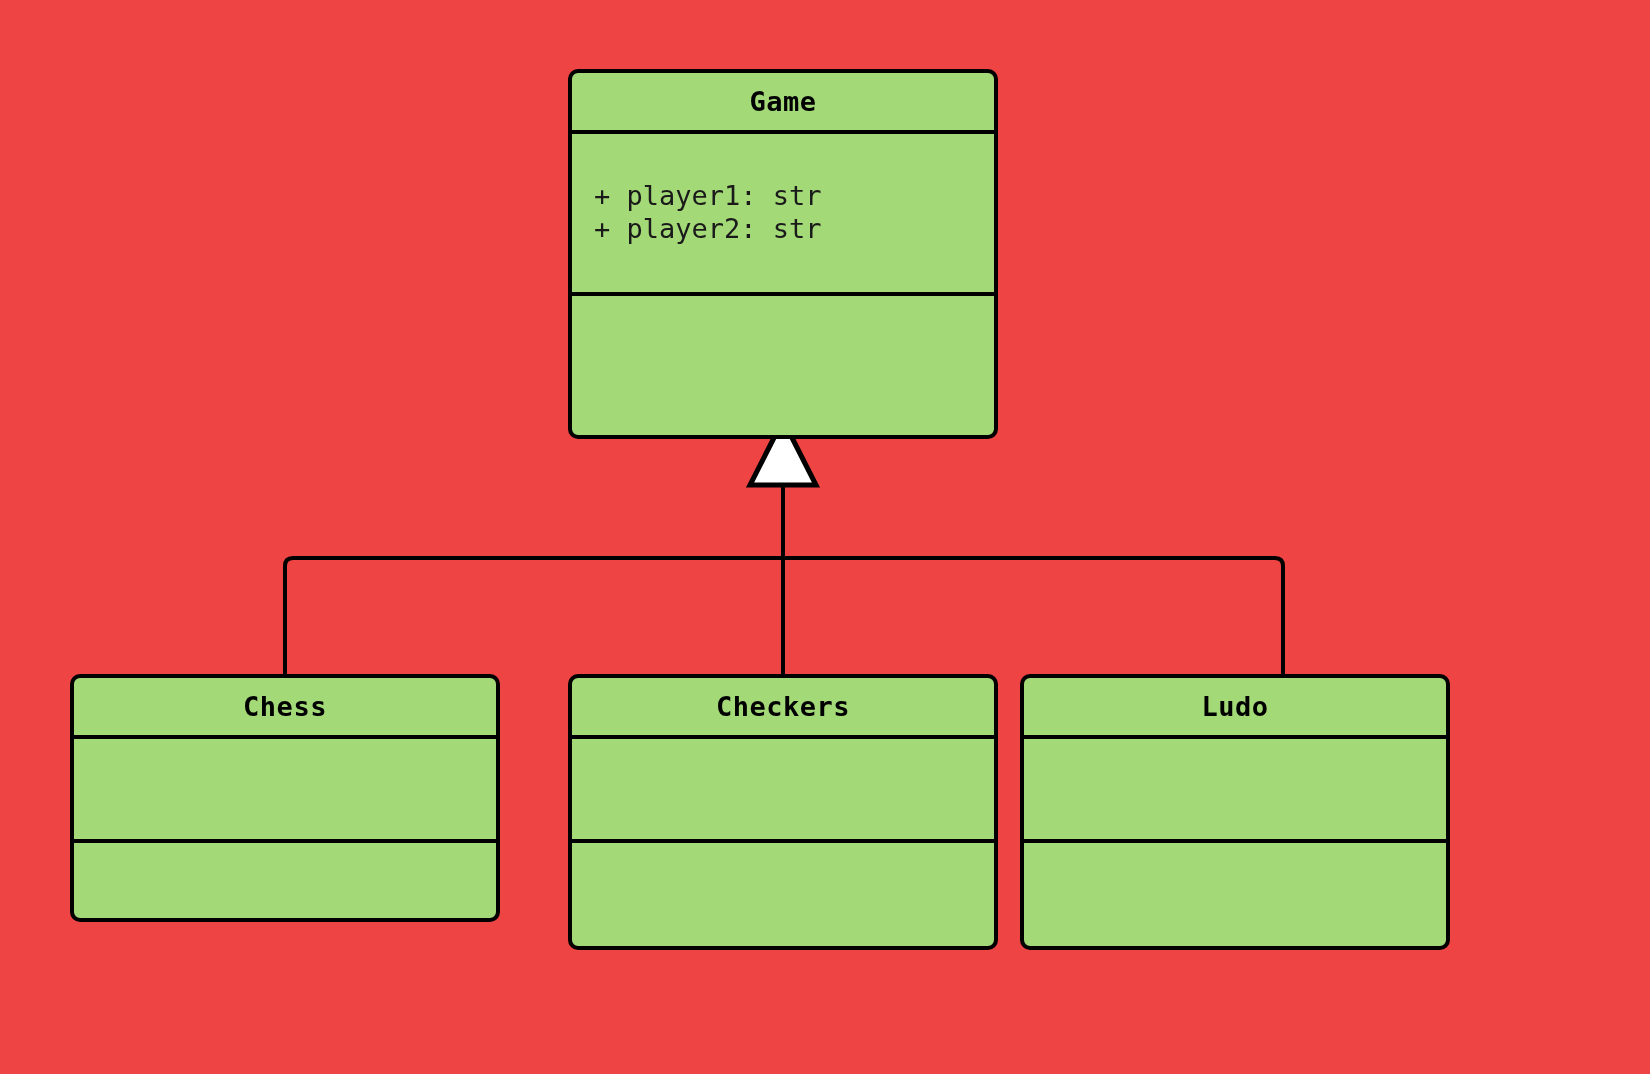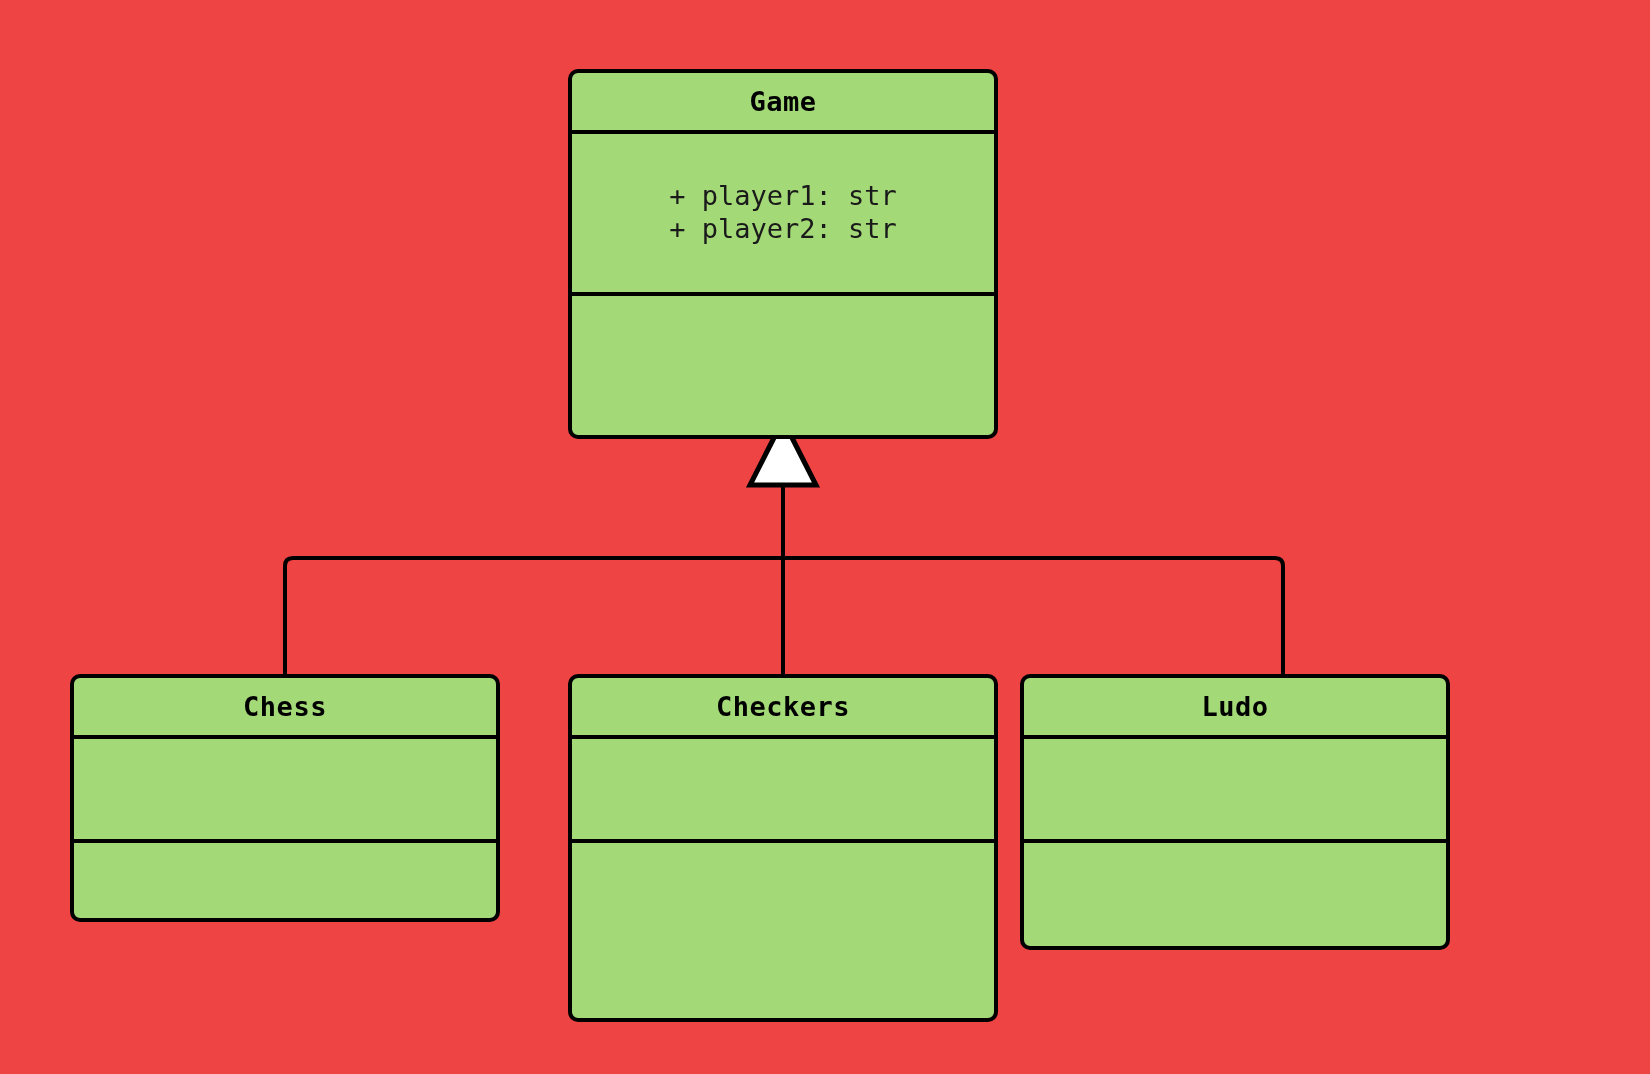--- a/index.html
+++ b/index.html
@@ -61,35 +61,34 @@
     font-family: "DejaVu Sans Mono", monospace;
     font-size: 27px;
     line-height: 1.22;
     color: #1a1a1a;
     padding: 9px 22px;
     display: flex;
     flex-direction: column;
     justify-content: center;
     flex: 1 1 auto;
     white-space: pre;
-    align-items: center;
   }
   .uml-compartment.divided {
     border-bottom: 4px solid #000000;
   }
   .uml-row { display: block; }
 
   
   #class-game      { left: 568px; top: 69px;  width: 430px; height: 370px; }
   #class-game   .uml-title        { height: 61px; }
   #class-game   .attrs            { height: 162px; flex: 0 0 162px; }
   #class-game   .methods          { height: 143px; flex: 1 1 auto; }
 
   #class-chess     { left: 70px;   top: 674px; width: 430px; height: 248px; }
-  #class-checkers  { left: 568px;  top: 674px; width: 430px; height: 348px; }
+  #class-checkers  { left: 568px;  top: 674px; width: 430px; height: 276px; }
   #class-ludo      { left: 1020px; top: 674px; width: 430px; height: 276px; }
   .child .uml-title   { height: 61px; }
   .child .attrs       { height: 104px; flex: 0 0 104px; }
   .child .methods     { flex: 1 1 auto; }
 </style>
 </head>
 <body>
 
 <div id="canvas">
 

